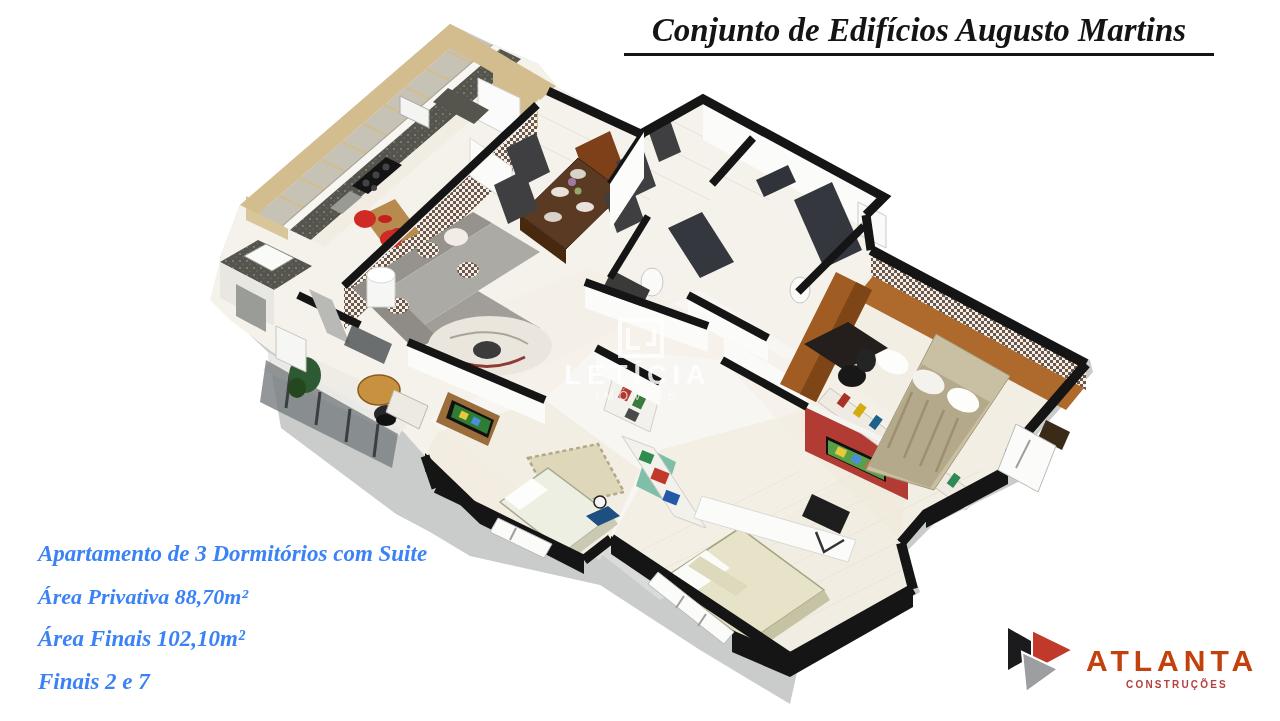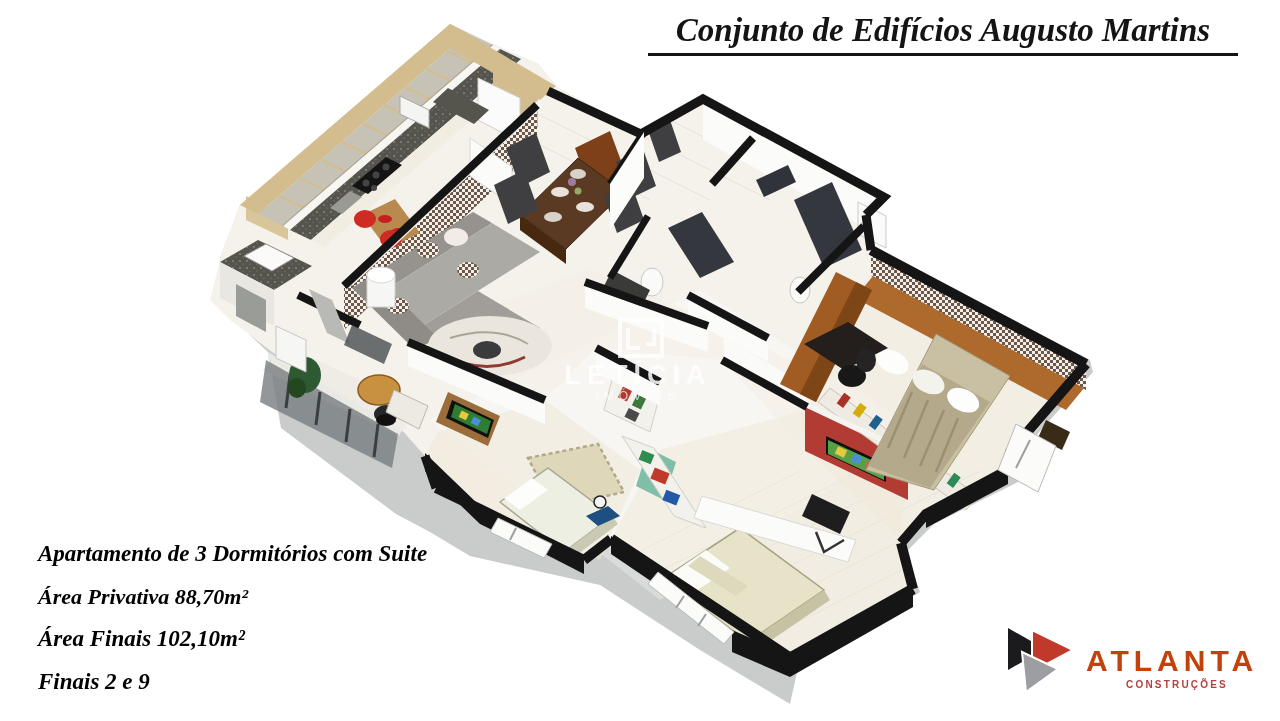--- a/index.html
+++ b/index.html
@@ -1,16 +1,16 @@
 <!DOCTYPE html>
 <html><head><meta charset="utf-8">
 <style>
 html,body{margin:0;padding:0;background:#fff;width:1280px;height:721px;overflow:hidden}
-.title{position:absolute;left:648px;top:12px;width:590px;text-align:center;font-family:"Liberation Serif",serif;font-style:italic;font-weight:bold;font-size:33px;color:#141414;border-bottom:3px solid #141414;padding-bottom:4px;white-space:nowrap}
-.info{position:absolute;left:38px;font-family:"Liberation Serif",serif;font-style:italic;font-weight:bold;color:#000000;white-space:nowrap}
+.title{position:absolute;left:624px;top:12px;width:590px;text-align:center;font-family:"Liberation Serif",serif;font-style:italic;font-weight:bold;font-size:33px;color:#141414;border-bottom:3px solid #141414;padding-bottom:4px;white-space:nowrap}
+.info{position:absolute;left:38px;font-family:"Liberation Serif",serif;font-style:italic;font-weight:bold;color:#3b82f6;white-space:nowrap}
 .atl{position:absolute;font-family:"Liberation Sans",sans-serif;font-weight:bold;color:#c2410c;white-space:nowrap}
 </style></head>
 <body>
 
 <svg width="1280" height="721" viewBox="0 0 1280 721" style="position:absolute;left:0;top:0">
 <defs>
 <pattern id="spk" width="7" height="7" patternUnits="userSpaceOnUse">
 <rect width="7" height="7" fill="none"></rect>
 <circle cx="2" cy="2" r="0.7" fill="#b9b9b2"></circle>
         <circle cx="5" cy="5" r="0.6" fill="#8a8a80"></circle>
@@ -758,21 +758,21 @@
 </svg>
 
 <div class="title">Conjunto de Edifícios Augusto Martins</div>
 
 <div class="info" style="top:541px;font-size:23px">Apartamento de 3 Dormitórios com Suite</div>
 
 <div class="info" style="top:584px;font-size:22px">Área Privativa 88,70m²</div>
 
 <div class="info" style="top:626px;font-size:23px">Área Finais 102,10m²</div>
 
-<div class="info" style="top:669px;font-size:23px">Finais 2 e 9</div>
+<div class="info" style="top:669px;font-size:23px">Finais 2 e 7</div>
 
 <svg width="90" height="90" viewBox="0 0 90 90" style="position:absolute;left:998px;top:618px">
 <polygon points="10,10 10,52 47,31" fill="#1b1b1d"></polygon>
 <polygon points="34,12 34,54 75,32" fill="#c0392b" stroke="#fff" stroke-width="2"></polygon>
 <polygon points="24,34 60,51 28,74" fill="#9c9ea1" stroke="#fff" stroke-width="2"></polygon>
 </svg>
 
 <div class="atl" style="left:1086px;top:644px;font-size:30px;letter-spacing:5px">ATLANTA</div>
 
 <div class="atl" style="left:1126px;top:679px;font-size:10px;letter-spacing:2.2px;color:#b5413f">CONSTRUÇÕES</div>

